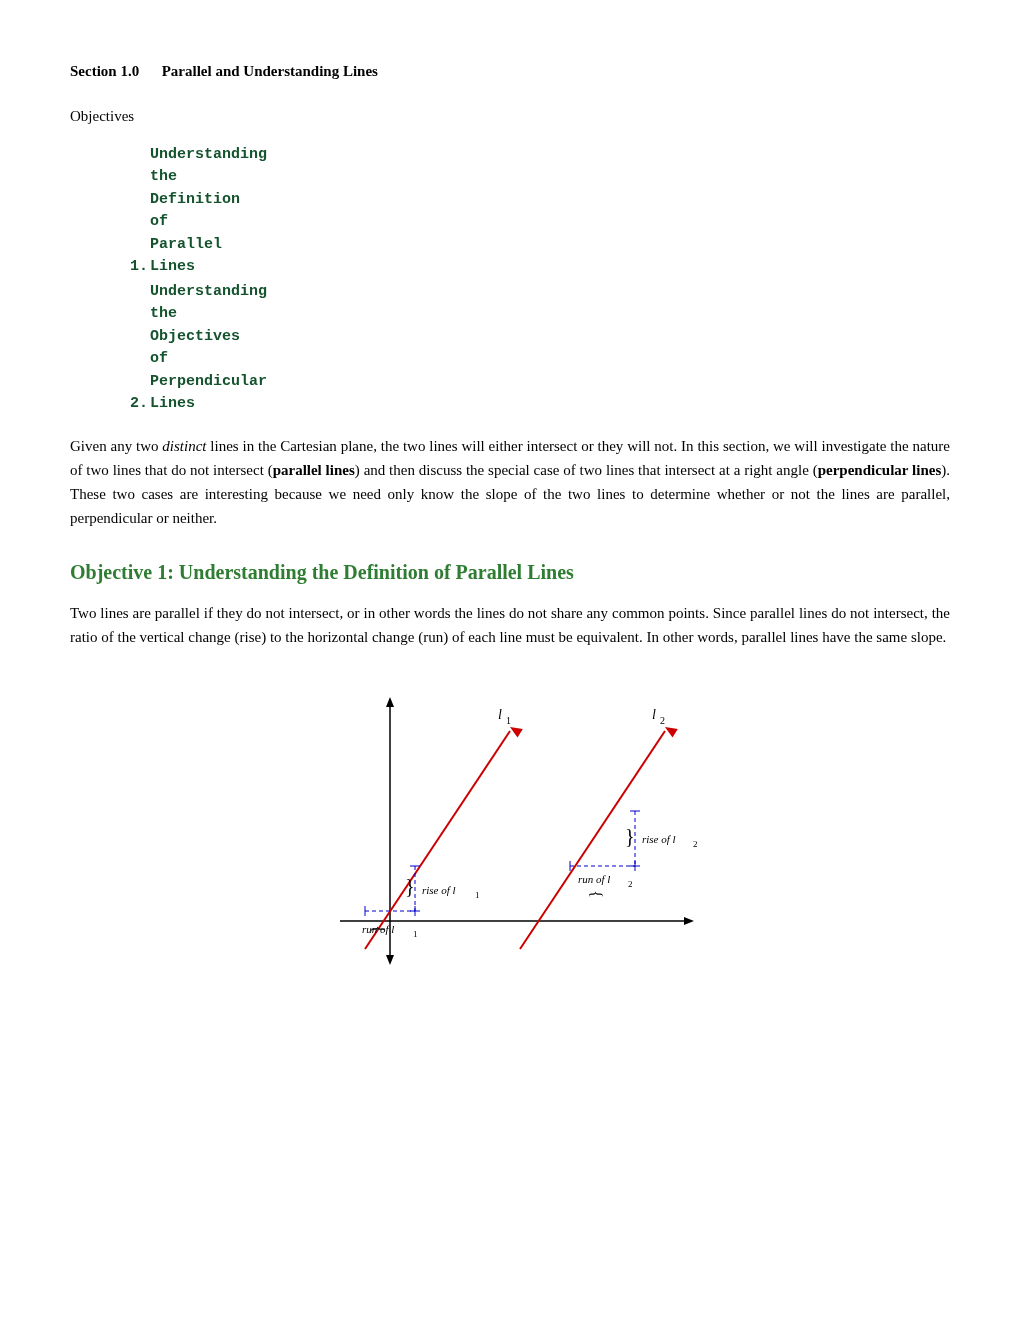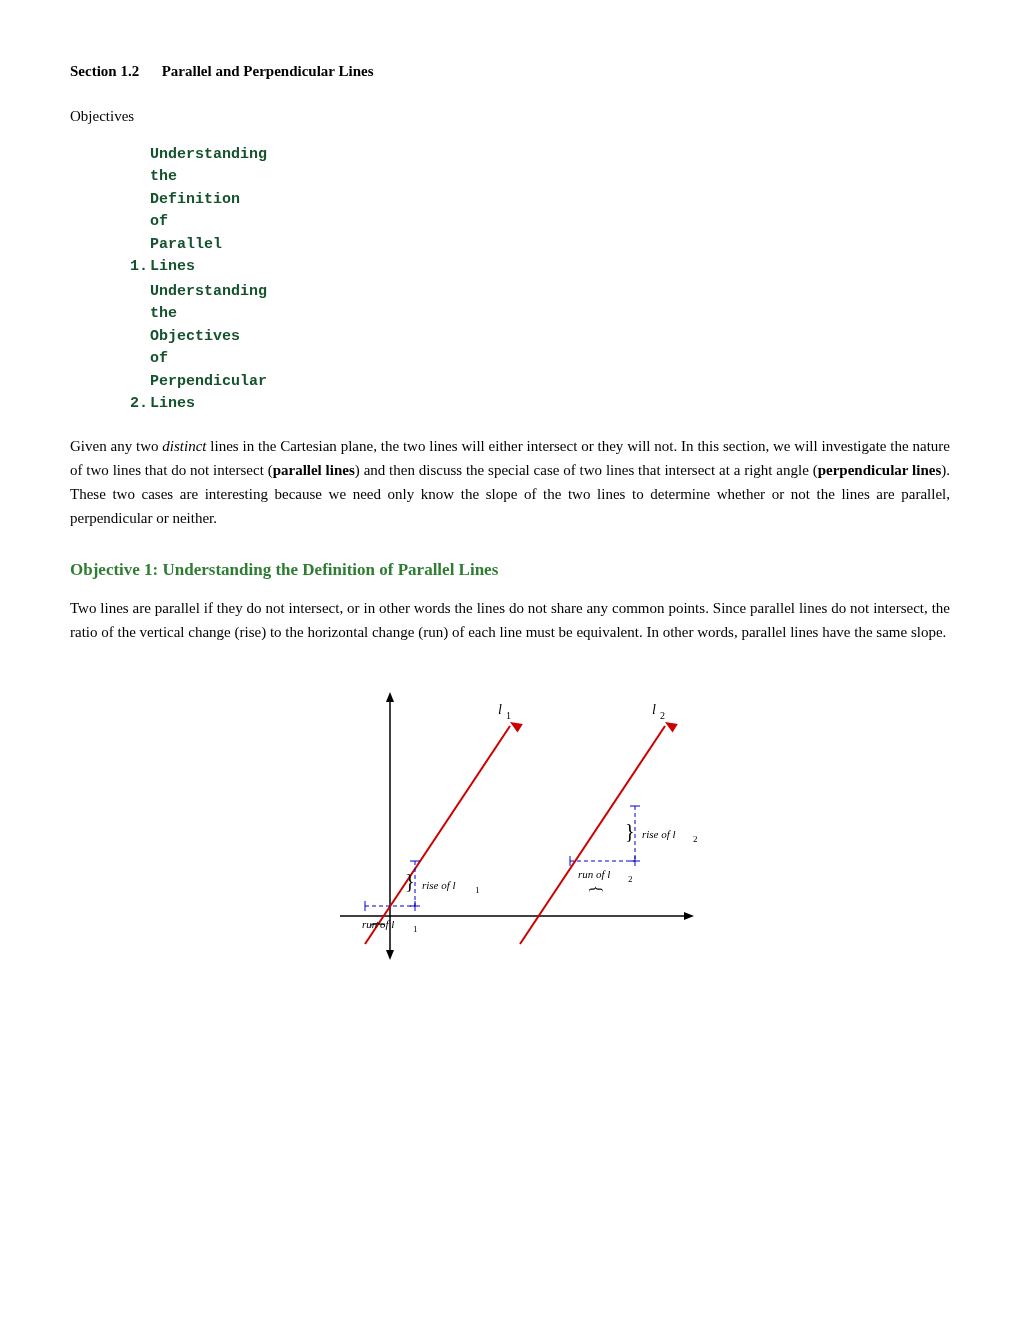--- a/index.html
+++ b/index.html
@@ -32,21 +32,21 @@
       width: 20px;
     }
     .intro-text {
       margin-bottom: 27px;
       text-align: justify;
       line-height: 1.6;
     }
     .objective-heading {
       color: #2e7d32;
       font-weight: bold;
-      font-size: 17px;
+      font-size: 20px;
       margin-bottom: 14px;
       margin-top: 4px;
     }
     .body-text {
       margin-bottom: 32px;
       text-align: justify;
       line-height: 1.6;
     }
     em { font-style: italic; }
     strong { font-weight: bold; }
@@ -58,23 +58,23 @@
     svg text {
       font-family: "Times New Roman", Times, serif;
     }
   </style>
 </head>
 <body>
 
 
 
 <div>
-  <span style="font-weight:bold;">Section 1.2</span>
+  <span style="font-weight:bold;">Section 1.0</span>
   <span>&nbsp;&nbsp;&nbsp;&nbsp;</span>
-  <span style="font-weight:bold;">Parallel and Perpendicular Lines</span>
+  <span style="font-weight:bold;">Parallel and Understanding Lines</span>
 </div>
 
 <br>
 
 <div class="objectives-label">Objectives</div>
 <ol class="objectives-list">
   <li>
     <span class="num">1.</span><span>Understanding the Definition of Parallel Lines</span>
   </li>
   <li>

